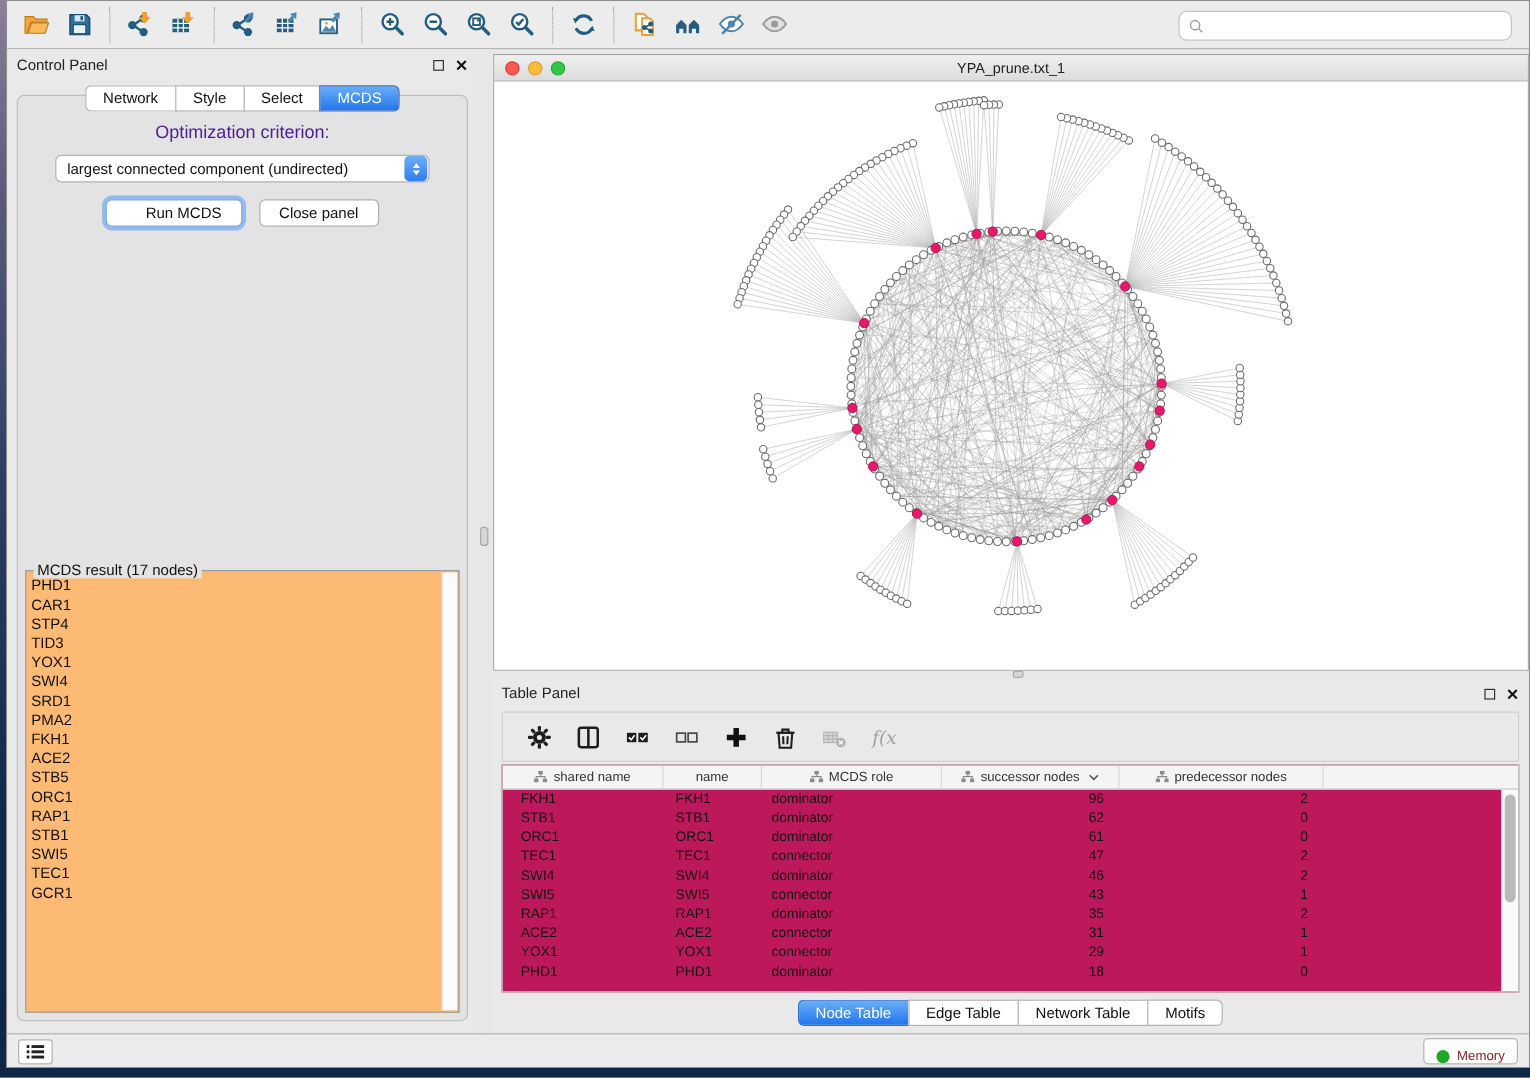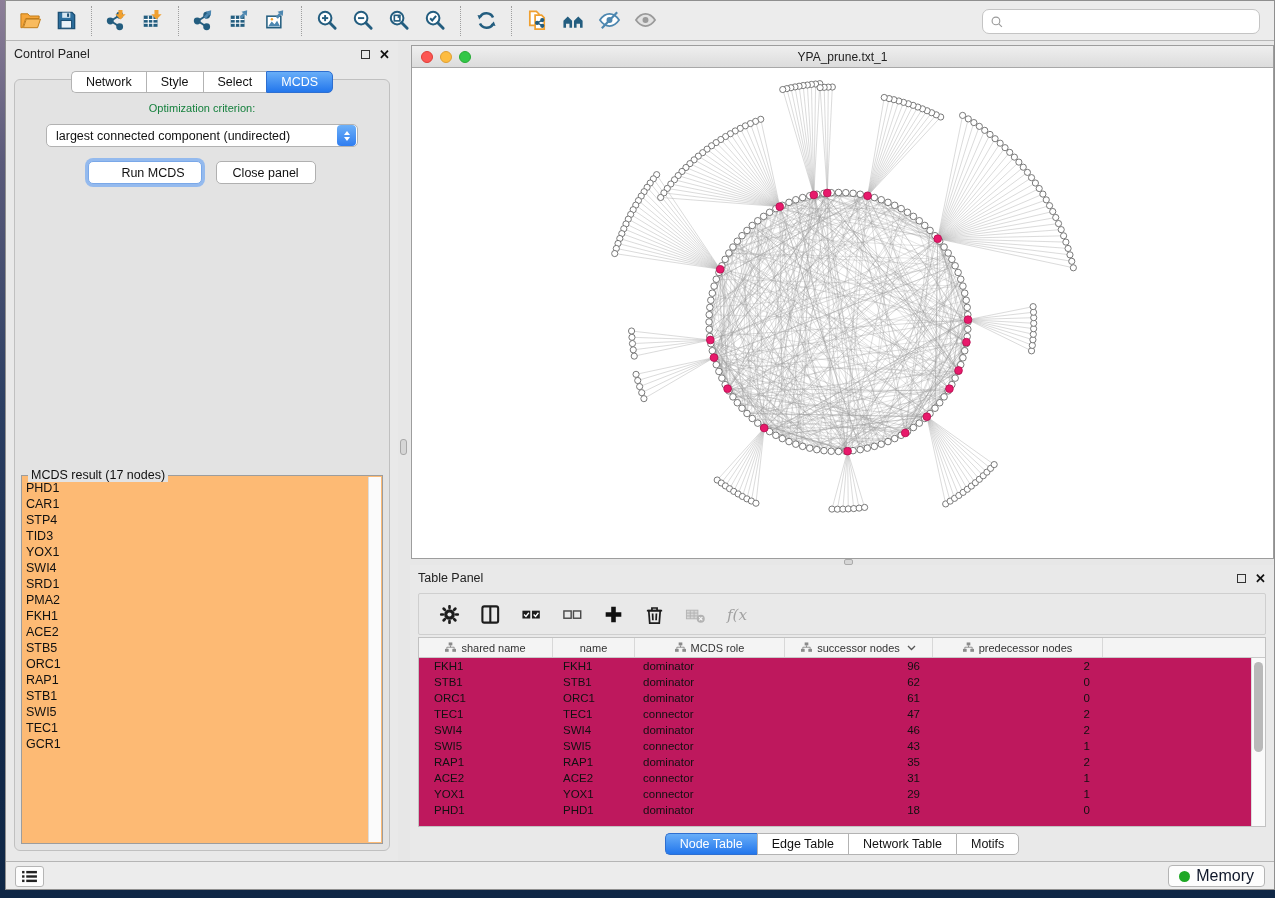--- a/index.html
+++ b/index.html
@@ -26,21 +26,21 @@
 
   
   .control-panel { position:absolute; left:0; top:40px; width:392px; bottom:28px; background:#e9e9e9; }
   .seg-tabs { display:flex; justify-content:center; margin-top:4px; position:relative; z-index:2; }
   .seg { display:flex;justify-content:space-between; }
   .seg .tab { background:#fff; border:1px solid #b3b3b3; border-right:none; padding:3px 14px; font-size:12.5px; color:#111; }
   .seg .tab:first-child { border-radius:5px 0 0 5px; }
   .seg .tab:last-child { border-right:1px solid #b3b3b3; border-radius:0 5px 5px 0; }
   .seg .tab.selected { background:linear-gradient(#68aef8,#2276ec); color:#fff; border-color:#2e6fd0; }
   .cp-inner { position:absolute; left:8px; right:8px; top:38px; bottom:10px; background:#e3e3e3; border:1px solid #c0c0c0; border-radius:6px; }
-  .opt-label { text-align:center; font-size:11px; color:#15803d; margin-top:22px; }
+  .opt-label { text-align:center; font-size:15px; color:#4c1d95; margin-top:22px; }
   .select-ctl { margin:10px auto 0; width:312px; height:23px; background:#fff; border:1px solid #b2b2b2; border-radius:5px; display:flex; align-items:center; }
   .select-ctl .val { flex:1; font-size:12.5px; padding-left:9px; color:#111; white-space:nowrap; }
   .stepper { width:19px; height:21px; margin-right:1px; border-radius:4px; background:linear-gradient(#6db0f8,#2f7df0); display:flex; flex-direction:column; align-items:center; justify-content:center; gap:2px; }
   .stepper i { width:0; height:0; border-left:3.5px solid transparent; border-right:3.5px solid transparent; }
   .stepper .up { border-bottom:4px solid #fff; }
   .stepper .dn { border-top:4px solid #fff; }
   .btn-row { display:flex; justify-content:center; gap:14px; margin-top:14px; }
   .mac-btn { background:#fff; border:1px solid #b0b0b0; border-radius:5px; height:23px; padding:0 16px; font-size:12.5px; color:#111; display:flex; align-items:center; }
   .mac-btn.focused { box-shadow:0 0 0 3px rgba(106,164,244,.65); border-color:#7aa8e8;padding-left:32px; }
   .result-box { position:absolute; left:6px; right:6px; top:368px; bottom:6px; background:#fdba74; border:1px solid #9d9d9d;margin-top:27px; }
@@ -85,21 +85,21 @@
   .td.n { text-align:right; }
   .tbl-vscroll { position:absolute; right:0; top:20px; bottom:0; width:14px; background:#fafafa; border-left:1px solid #dcdcdc; }
   .tbl-thumb { position:absolute; left:2px; right:2px; top:4px; height:90px; background:#b9b9b9; border-radius:5px; }
 
   .tp-tabs { position:absolute; left:0; right:0; bottom:6px; display:flex; justify-content:center; }
 
   
   .statusbar { position:absolute; left:0; right:0; bottom:0; height:28px; background:#ececec; border-top:1px solid #b5b5b5; }
   .status-btn { position:absolute; left:9px; top:4px; width:29px; height:21px; background:#fdfdfd; border:1px solid #b5b5b5; border-radius:3px; display:flex; align-items:center; justify-content:center; }
   .status-btn svg { width:15px; height:13px; }
-  .memory-btn { position:absolute; right:9px; top:3px; height:22px; background:#fdfdfd; border:1px solid #b5b5b5; border-radius:4px; display:flex; align-items:center; gap:6px; padding:0 10px; font-size:16px; color:#0f172a; }
+  .memory-btn { position:absolute; right:9px; top:3px; height:22px; background:#fdfdfd; border:1px solid #b5b5b5; border-radius:4px; display:flex; align-items:flex-end; gap:6px; padding:0 10px; font-size:11px; color:#7f1d1d; }
   .mem-dot { width:11px; height:11px; border-radius:50%; background:#1ea825; }
 </style>
 </head>
 <body>
 
 <div class="app">
 
   <div class="toolbar">
     <div style="display:flex;align-items:center;">
         <div class="tb-btn">

